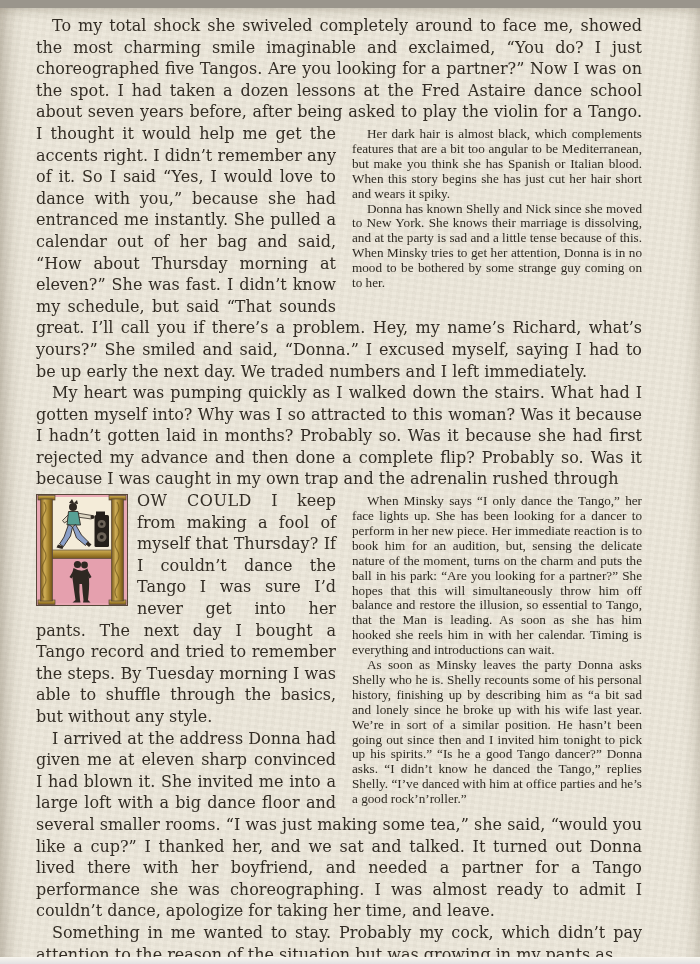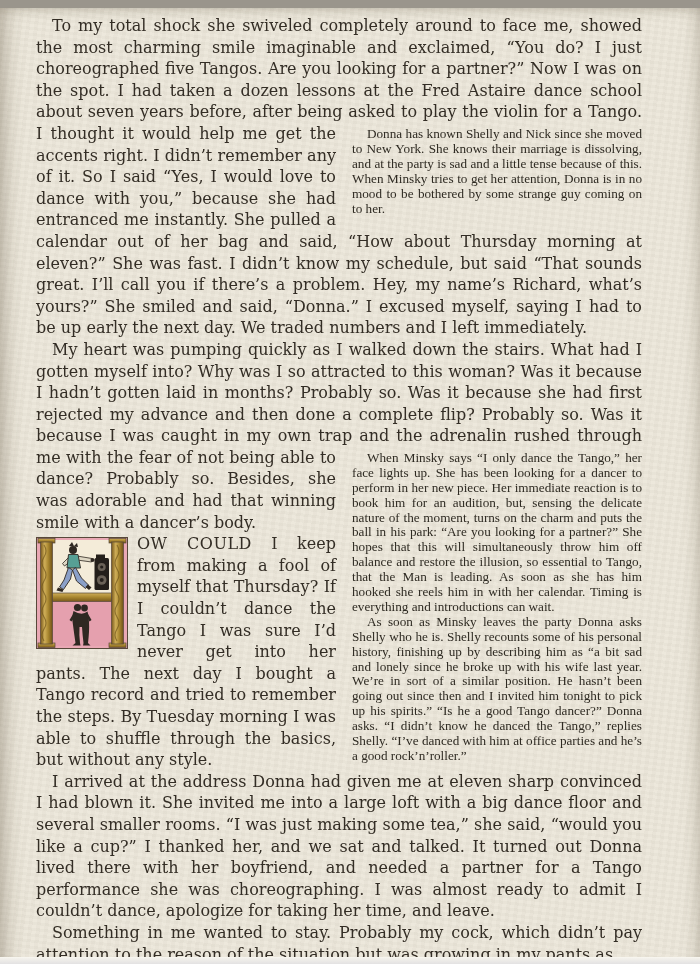--- a/index.html
+++ b/index.html
@@ -63,32 +63,32 @@
 </style>
 </head>
 <body>
 
 <div class="page">
   <div class="content">
 
     <div class="para">
       <span>To my total shock she swiveled completely around to face me, showed the most charming smile imaginable and exclaimed, “You do? I just choreographed five Tangos. Are you looking for a partner?”  Now I was on the spot.  I had taken a dozen lessons at the Fred Astaire dance school about seven years before, after being asked to play the violin for a Tango.</span>
       <span class="inset-float">
+        <span class="inset-para">Her dark hair is almost black, which complements features that are a bit too angular to be Mediterranean, but make you think she has Spanish or Italian blood.  When this story begins she has just cut her hair short and wears it spiky.</span>
         <span class="inset-para">Donna has known Shelly and Nick since she moved to New York.  She knows their marriage is dissolving, and at the party is sad and a little tense because of this.  When Minsky tries to get her attention, Donna is in no mood to be bothered by some strange guy coming on to her.</span>
       </span>
       <span>I thought it would help me get the accents right.  I didn’t remember any of it.  So I said “Yes, I would love to dance with you,” because she had entranced me instantly.  She pulled a calendar out of her bag and said, “How about Thursday morning at eleven?”  She was fast.  I didn’t know my schedule, but said “That sounds great. I’ll call you if there’s a problem.  Hey, my name’s Richard, what’s yours?”  She smiled and said, “Donna.”  I excused myself, saying I had to be up early the next day.  We traded numbers and I left immediately.</span>
     </div>
 
     <div class="para">
       <span>My heart was pumping quickly as I walked down the stairs.  What had I gotten myself into? Why was I so attracted to this woman? Was it because I hadn’t gotten laid in months?  Probably so.  Was it because she had first rejected my advance and then done a complete flip?  Probably so.  Was it because I was caught in my own trap and the adrenalin rushed through</span>
       <span class="inset-float">
         <span class="inset-para">When Minsky says “I only dance the Tango,” her face lights up.  She has been looking for a dancer to perform in her new piece.  Her immediate reaction is to book him for an audition, but, sensing the delicate nature of the moment, turns on the charm and puts the ball in his park: “Are you looking for a partner?”  She hopes that this will simultaneously throw him off balance and restore the illusion, so essential to Tango, that the Man is leading.  As soon as she has him hooked she reels him in with her calendar.  Timing is everything and introductions can wait.</span>
         <span class="inset-para">As soon as Minsky leaves the party Donna asks Shelly who he is.  Shelly recounts some of his personal history, finishing up by describing him as “a bit sad and lonely since he broke up with his wife last year.  We’re in sort of a similar position.  He hasn’t been going out since then and I invited him tonight to pick up his spirits.”  “Is he a good Tango dancer?” Donna asks.  “I didn’t know he danced the Tango,” replies Shelly.  “I’ve danced with him at office parties and he’s a good rock’n’roller.”</span>
       </span>
-      <span>me with the fear of not being able to dance? Probably so.  Besides, she was adorable and had that winning smile with a dancer’s body.</span>
     </div>
 
     <div class="para no-indent">
       <span class="dropcap-wrap">
         <svg viewBox="0 0 92 112" width="92" height="112">
           <defs>
             <linearGradient id="goldGrad" x1="0" y1="0" x2="1" y2="0">
               <stop offset="0" stop-color="#77581c"></stop>
               <stop offset="0.35" stop-color="#cfae58"></stop>
               <stop offset="0.65" stop-color="#a8862f"></stop>

